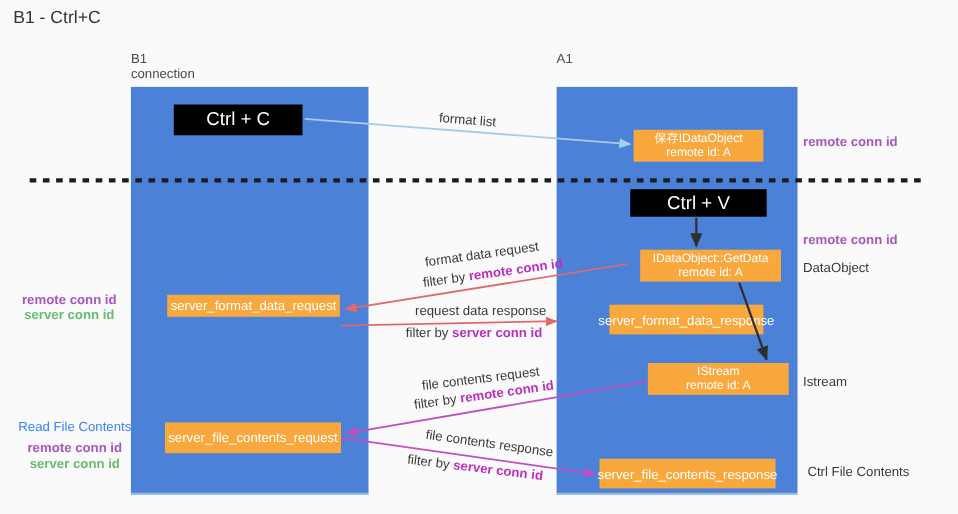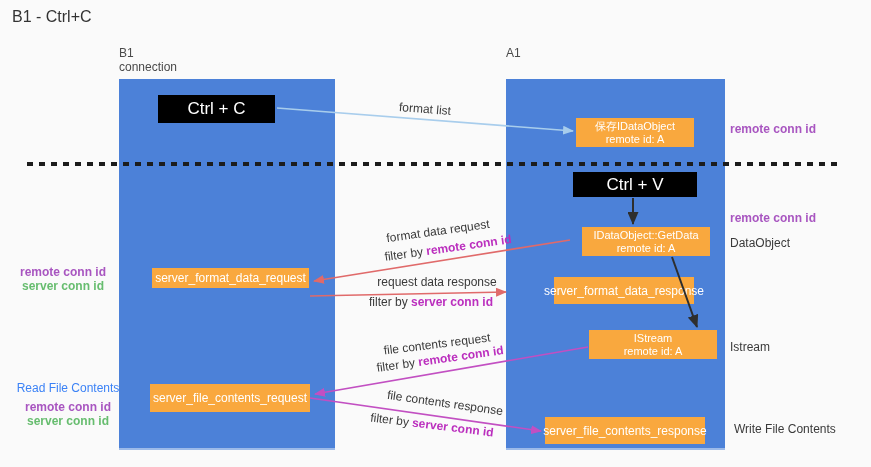--- a/index.html
+++ b/index.html
@@ -102,21 +102,21 @@
   <div class="side-group" style="left:13px;top:381px;">
     <div style="color:#3b82f6;">Read File Contents</div>
     <div class="bp" style="margin-top:5px;">remote conn id</div>
     <div class="bg">server conn id</div>
   </div>
 
   <div class="lbl bp" style="left:730px;top:122px;">remote conn id</div>
   <div class="lbl bp" style="left:730px;top:211px;">remote conn id</div>
   <div class="lbl" style="left:730px;top:236px;">DataObject</div>
   <div class="lbl" style="left:730px;top:340px;">Istream</div>
-  <div class="lbl" style="left:734px;top:422px;">Write File Contents</div>
+  <div class="lbl" style="left:734px;top:422px;">Ctrl File Contents</div>
 
   <div class="lbl ctr" style="left:425px;top:109px;transform:translate(-50%,-50%) rotate(4.5deg);">format list</div>
 
   <div class="lbl ctr" style="left:438px;top:231px;transform:translate(-50%,-50%) rotate(-8deg);">format data request</div>
   <div class="lbl ctr" style="left:448px;top:248px;transform:translate(-50%,-50%) rotate(-8deg);">
     <span>filter by</span>
     <span class="hl">remote conn id</span>
   </div>
 
   <div class="lbl ctr" style="left:437px;top:282px;">request data response</div>

